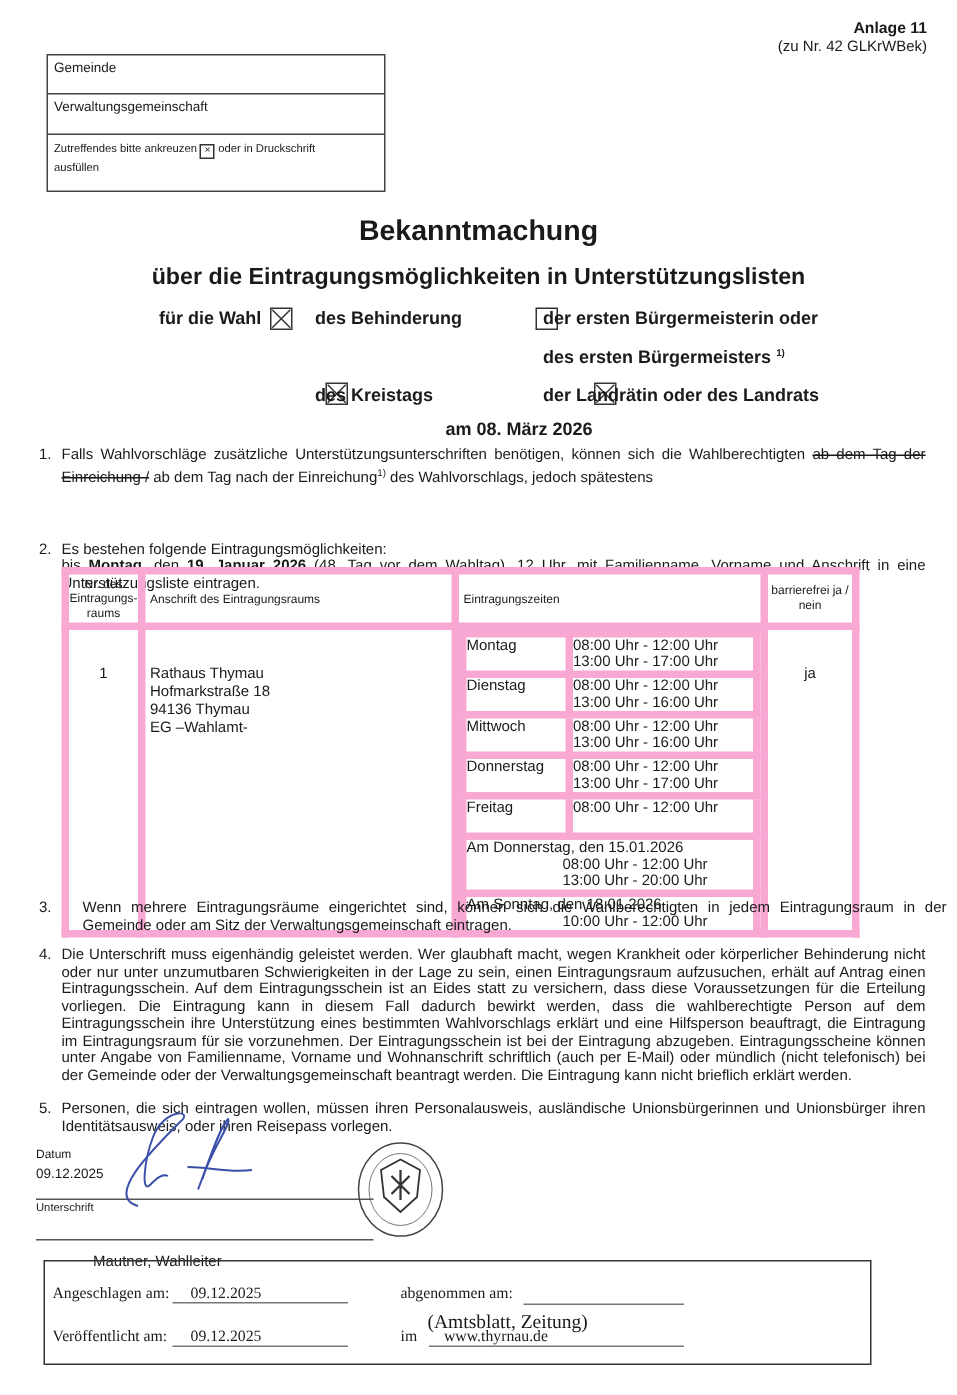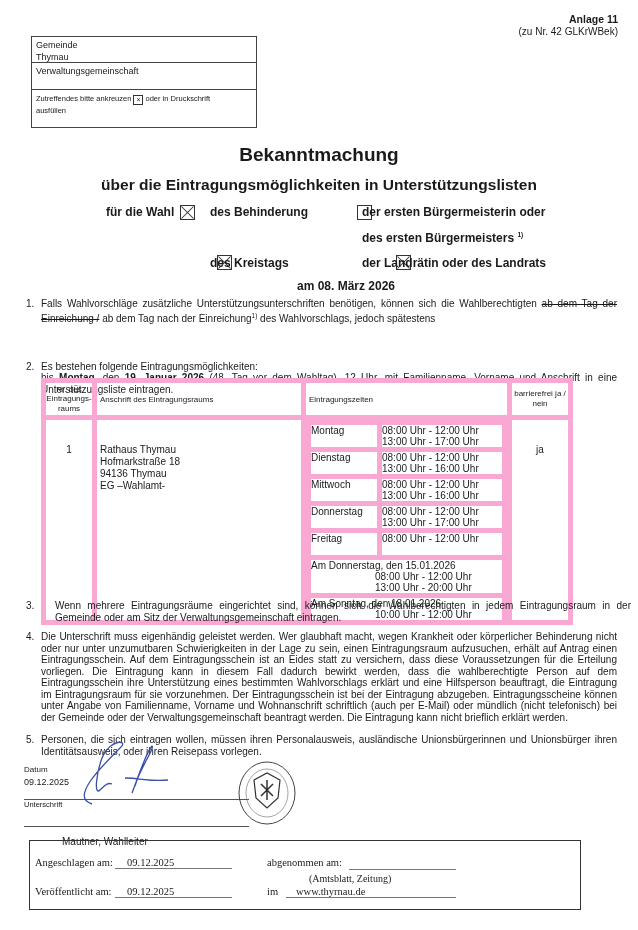--- a/index.html
+++ b/index.html
@@ -43,21 +43,20 @@
 
 <div class="abs anlage">
   <div><b>Anlage 11</b></div>
   <div>(zu Nr. 42 GLKrWBek)</div>
 </div>
 
 
 <div class="abs gembox">
   <div class="row1">
     <div>Gemeinde</div>
-    <div>Thymau</div>
   </div>
   <div class="row2">
     <div>Verwaltungsgemeinschaft</div>
   </div>
   <div class="row3">
     <span>Zutreffendes bitte ankreuzen</span>
     <span class="xbox-small">×</span>
     <span>oder in Druckschrift</span><br>
     <span>ausfüllen</span>
   </div>
@@ -202,21 +201,21 @@
   <path d="M17 20 L30 13 L43 20 L41 38 L30 48 L19 38 Z" fill="none" stroke="#333" stroke-width="1.2"></path>
   <path d="M24 24 L36 36 M36 24 L24 36 M30 20 L30 40" stroke="#333" stroke-width="1.5"></path>
 </svg>
 
 
 <div class="abs footbox">
   <div class="abs" style="left:5px; top:16px;">Angeschlagen am:</div>
   <div class="abs ul" style="left:85px; top:16px; width:117px; padding-left:12px; box-sizing:border-box;">09.12.2025</div>
   <div class="abs" style="left:237px; top:16px;">abgenommen am:</div>
   <div class="abs ul" style="left:319px; top:16px; width:107px; height:12px;"></div>
-  <div class="abs" style="left:255px; top:32px; font-size:10px;margin-left:24px;">(Amtsblatt, Zeitung)</div>
+  <div class="abs" style="left:255px; top:32px; font-size:13px;">(Amtsblatt, Zeitung)</div>
   <div class="abs" style="left:5px; top:45px;">Veröffentlicht am:</div>
   <div class="abs ul" style="left:85px; top:45px; width:117px; padding-left:12px; box-sizing:border-box;">09.12.2025</div>
   <div class="abs" style="left:237px; top:45px;">im</div>
   <div class="abs ul" style="left:256px; top:45px; width:170px; padding-left:10px; box-sizing:border-box;">www.thyrnau.de</div>
 </div>
 
 
 
 
 </body></html>

